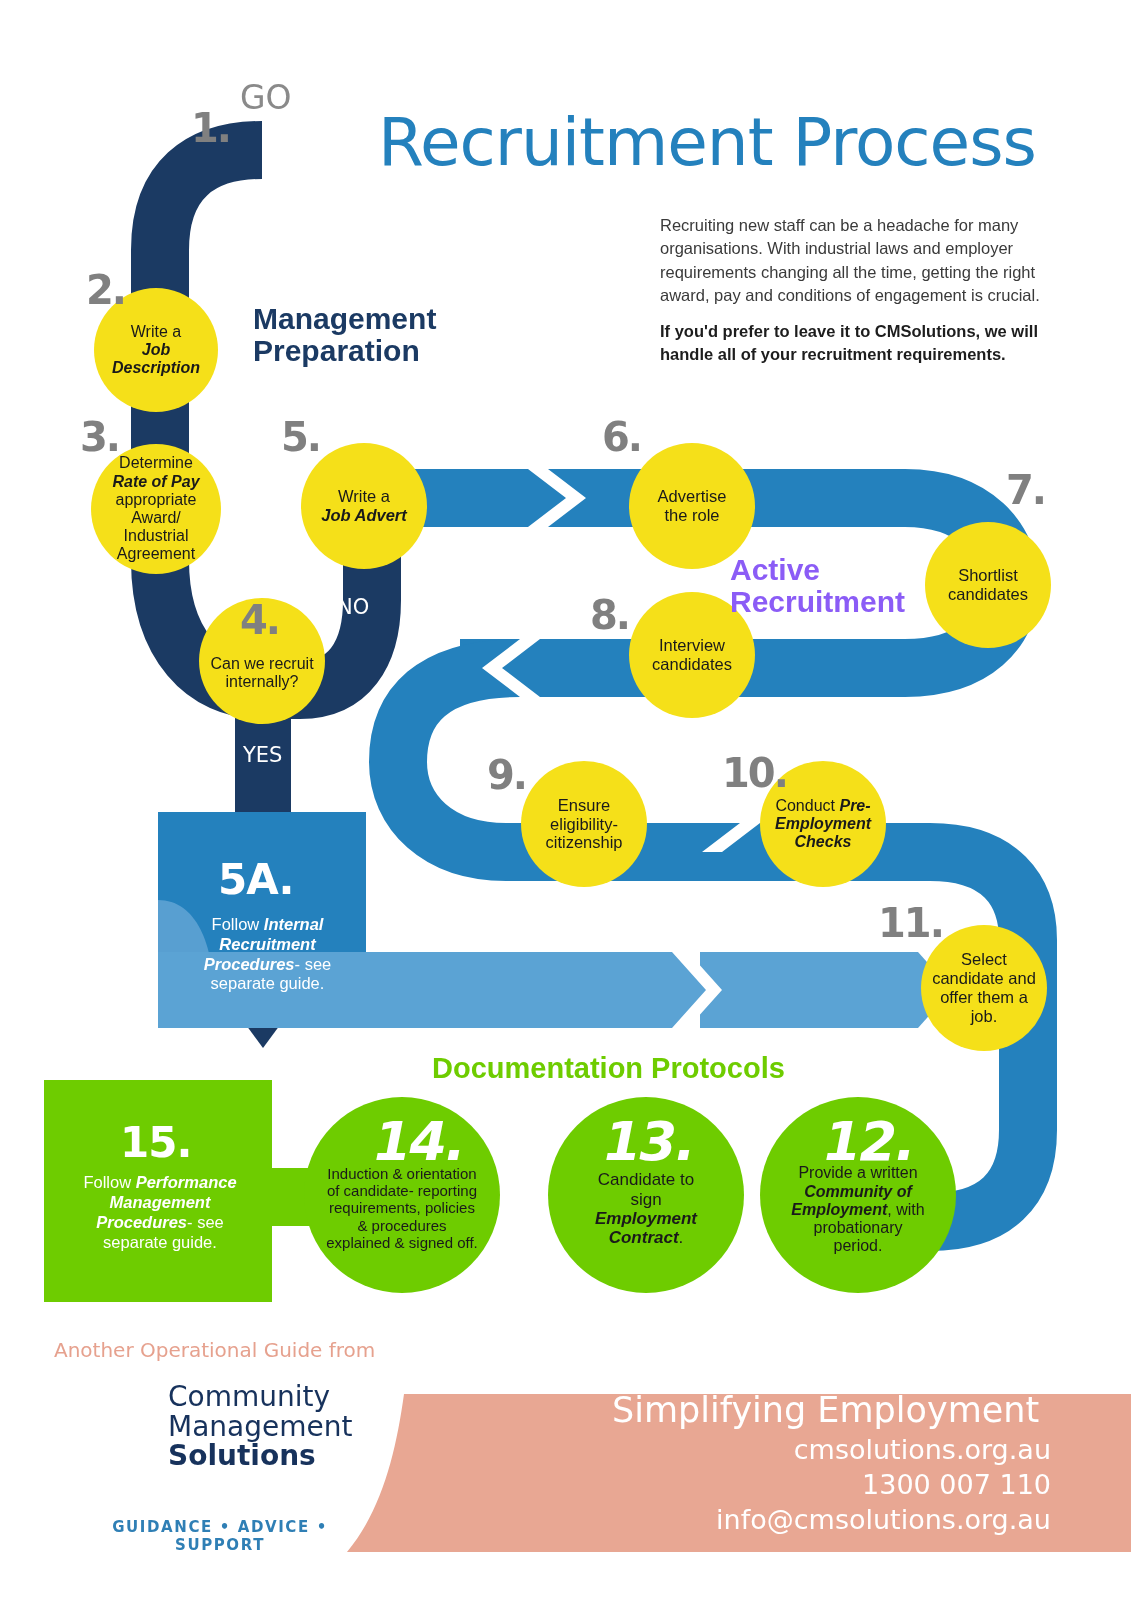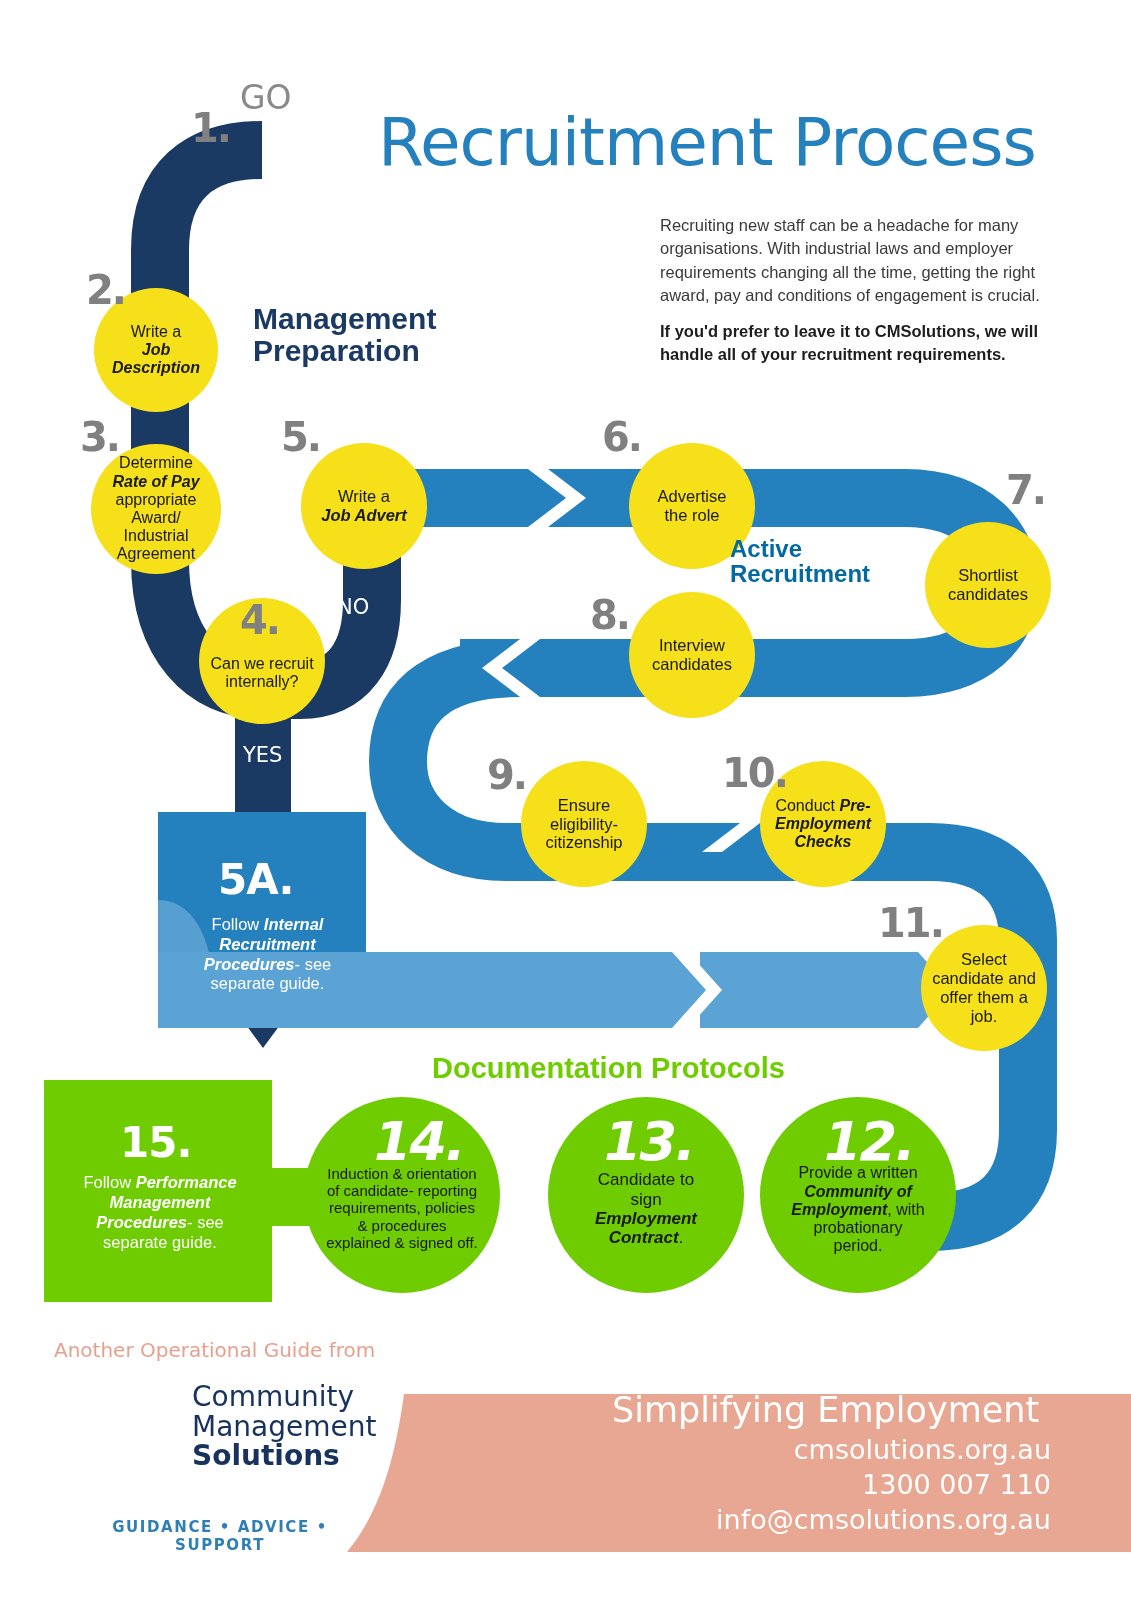--- a/index.html
+++ b/index.html
@@ -24,21 +24,21 @@
     color:#3a3a3a;
   }
   #intro-2 {
     left:660px; top:320px; width:420px; font-size:16.5px; line-height:1.42;
     color:#1d1d1d; font-weight:bold;
   }
 
   
   .sec-head { position:absolute; font-weight:bold; line-height:1.05; }
   #sec-mgmt { left:253px; top:303px; font-size:30px; color:#1b3a63; }
-  #sec-active { left:730px; top:536px; font-size:24px; color:#0369a1; }
+  #sec-active { left:730px; top:554px; font-size:30px; color:#8b5cf6; }
   #sec-doc { left:432px; top:1053px; font-size:29px; color:#6ecc00; }
 
   
   #go-label { left:240px; top:78px; font-size:33px; color:#8a8a8a; font-family:"DejaVu Sans",sans-serif; }
 
   
   .stepnum {
     position:absolute; font-family:"DejaVu Sans", sans-serif;
     font-weight:bold; color:#808080; font-size:40px; line-height:1;
     letter-spacing:-2px;
@@ -72,21 +72,21 @@
                 color:#ffffff; font-size:16.5px; line-height:1.22; }
 
   em, .i { font-style:italic; font-weight:bold; }
 
   
   #another-guide { left:54px; top:1338px; font-size:20px; color:#e6a18e;
                    font-family:"DejaVu Sans",sans-serif; }
   #logo-wrap { position:absolute; left:70px; top:1378px; width:330px; height:130px; }
   #logo-word { position:absolute; left:168px; top:1382px; width:230px;
                font-family:"DejaVu Sans",sans-serif; color:#17325c;
-               font-size:28px; line-height:1.06;margin-left:24px; }
+               font-size:28px; line-height:1.06; }
   #logo-word .sol { font-weight:bold; }
   #logo-tag { position:absolute; left:70px; top:1518px; width:300px; text-align:center;
               font-size:15px; letter-spacing:1.6px; color:#2f7fb5; font-weight:bold;
               font-family:"DejaVu Sans",sans-serif; }
 
   #slogan { left:612px; top:1390px; font-size:35px; color:#ffffff;
             font-family:"DejaVu Sans",sans-serif; }
   #contact { right:80px; top:1432px; text-align:right; font-size:27px; color:#ffffff;
              line-height:1.3; font-family:"DejaVu Sans",sans-serif; }
 </style>

